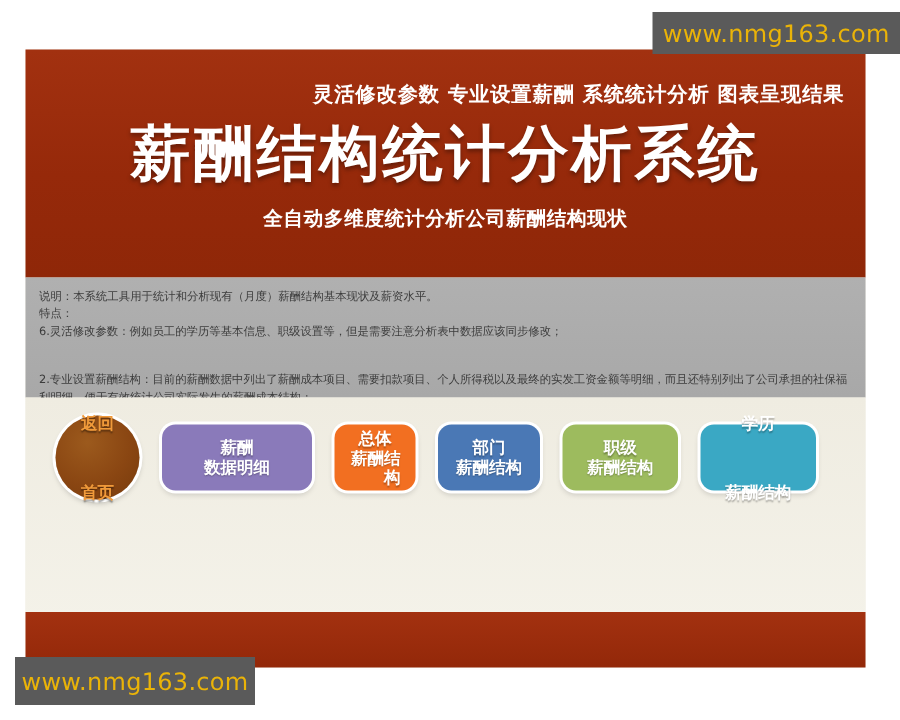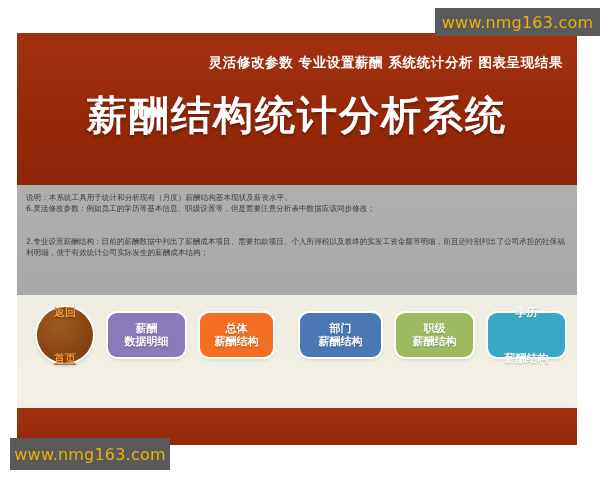--- a/index.html
+++ b/index.html
@@ -53,39 +53,38 @@
     right: 0;
     top: 50px;
     text-align: center;
     color: #ffffff;
     font-size: 40px;
     font-weight: bold;
     letter-spacing: 2px;
     line-height: 1;
     text-shadow: 0 2px 3px rgba(0,0,0,0.35);
     white-space: nowrap;
-    margin-top: 12px;
   }
   .hero-subtitle {
     position: absolute;
     left: 0;
     right: 0;
     top: 104px;
     text-align: center;
     color: #ffffff;
     font-size: 13px;
     font-weight: bold;
     letter-spacing: 0.5px;
     white-space: nowrap;
   }
 
   
   .desc-panel {
     position: relative;
-    height: 110px;
+    height: 80px;
     background: #acacac;
     background: linear-gradient(180deg, #b0b0b0 0%, #a8a8a8 100%);
     padding: 7px 9px 0 9px;
     box-sizing: border-box;
   }
   .desc-line {
     color: #3c3c3c;
     font-size: 7.6px;
     line-height: 11.4px;
     white-space: nowrap;
@@ -199,47 +198,49 @@
   }
 </style>
 </head>
 <body>
 
 <div class="app-frame">
 
   <div class="hero">
     <div class="hero-tagline">灵活修改参数  专业设置薪酬  系统统计分析  图表呈现结果</div>
     <div class="hero-title">薪酬结构统计分析系统</div>
+    <div class="hero-subtitle">全自动多维度统计分析公司薪酬结构现状</div>
   </div>
 
   <div class="desc-panel">
     <div class="desc-line">说明：本系统工具用于统计和分析现有（月度）薪酬结构基本现状及薪资水平。</div>
+    <div class="desc-line">特点：</div>
     <div class="desc-line">6.灵活修改参数：例如员工的学历等基本信息、职级设置等，但是需要注意分析表中数据应该同步修改；</div>
     <div class="desc-line wrap">2.专业设置薪酬结构：目前的薪酬数据中列出了薪酬成本项目、需要扣款项目、个人所得税以及最终的实发工资金额等明细，而且还特别列出了公司承担的社保福利明细，便于有效统计公司实际发生的薪酬成本结构；</div>
   </div>
 
   <div class="btn-strip">
     <div class="btn-row">
 
       <div class="home-btn">
         <span style="color: rgb(240, 154, 58);">返回</span>
-        <span style="color: rgb(240, 154, 58); text-decoration: underline;">首页</span>
-      </div>
-
-      <div class="nav-btn" style="background: rgb(138, 122, 186); width: 77px;">
+        <span style="color: rgb(240, 154, 58);">首页</span>
+      </div>
+
+      <div class="nav-btn" style="background: rgb(138, 122, 186); width: 100px;">
         <div class="l1">薪酬</div>
         <div class="l2">数据明细</div>
       </div>
 
-      <div class="nav-btn" style="background: rgb(242, 111, 33); width: 73px;">
+      <div class="nav-btn" style="background: rgb(242, 111, 33); width: 54px;">
         <div class="l1">总体</div>
         <div class="l2">薪酬结构</div>
       </div>
 
-      <div class="nav-btn" style="background: rgb(74, 120, 181); width: 81px; margin-left: 12px;">
+      <div class="nav-btn" style="background: rgb(74, 120, 181); width: 68px;">
         <div class="l1">部门</div>
         <div class="l2">薪酬结构</div>
       </div>
 
       <div class="nav-btn" style="background: rgb(157, 187, 94); width: 77px;">
         <div class="l1">职级</div>
         <div class="l2">薪酬结构</div>
       </div>
 
       <div class="nav-btn" style="background: rgb(58, 168, 196); width: 77px; gap: 33px;">

